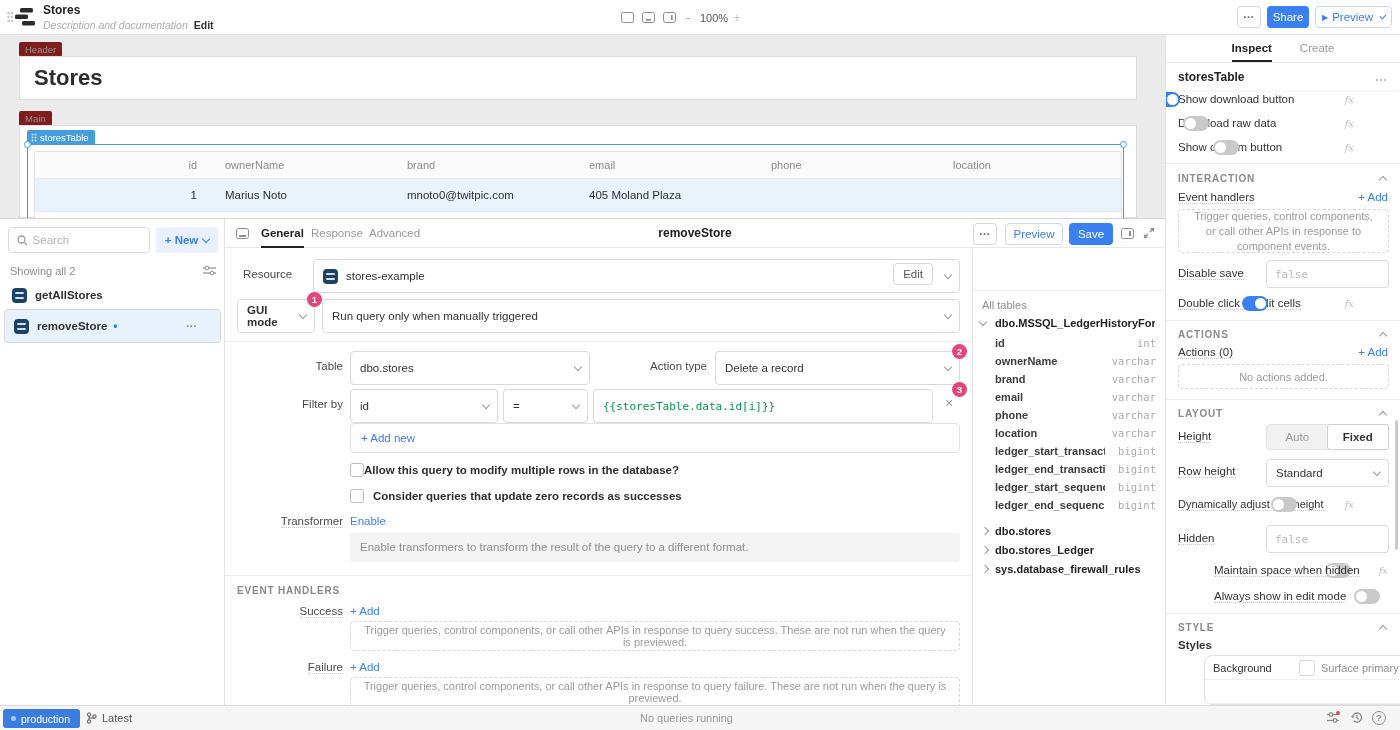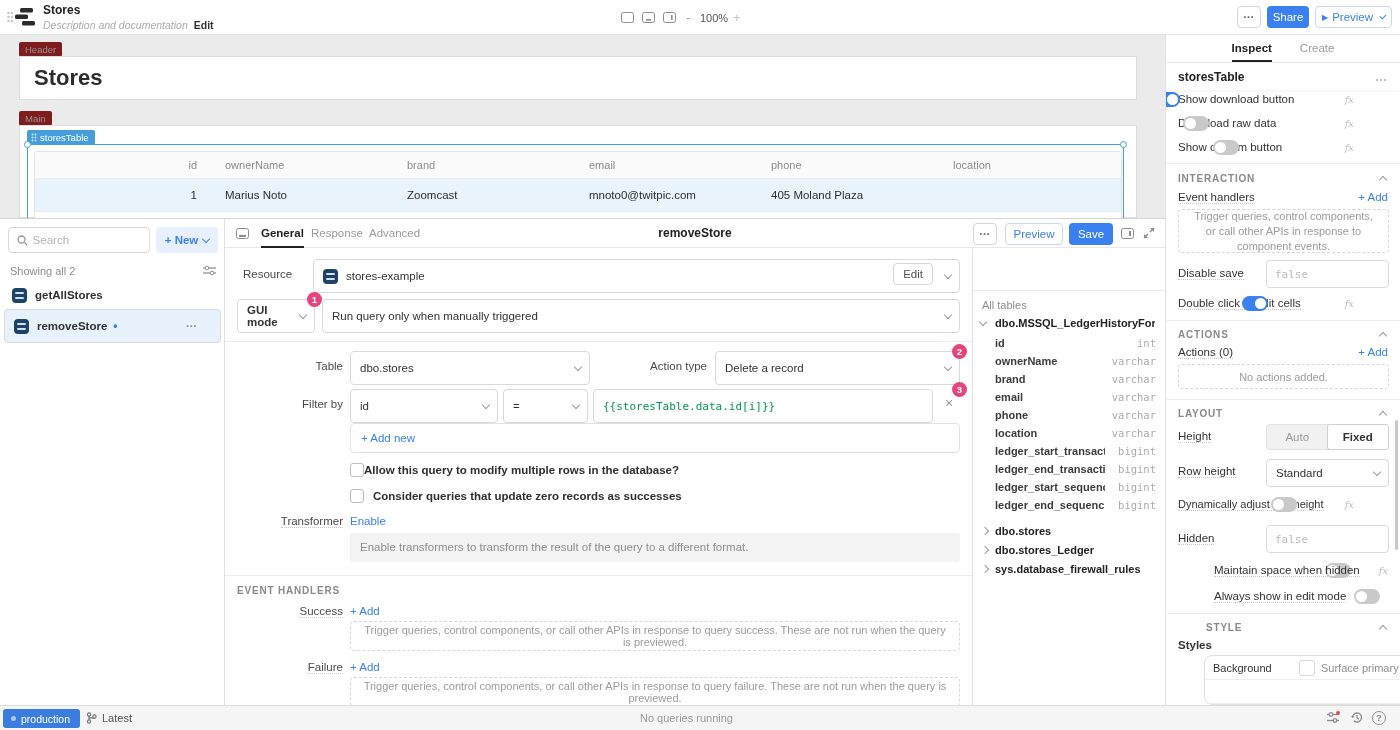--- a/index.html
+++ b/index.html
@@ -181,21 +181,20 @@
       <div class="tc c-id">id</div>
       <div class="tc c-w">ownerName</div>
       <div class="tc c-w">brand</div>
       <div class="tc c-w">email</div>
       <div class="tc c-w">phone</div>
       <div class="tc c-w">location</div>
     </div>
     <div class="tbl-row">
       <div class="td c-id">1</div>
       <div class="td c-w">Marius Noto</div>
-      <div class="td c-w">Zoomcast</div>
       <div class="td c-w">mnoto0@twitpic.com</div>
       <div class="td c-w">405 Moland Plaza</div>
     </div>
   </div>
 </div>
 
 <div id="sidebar">
   <div class="search-box abs" style="left:8px;top:8px;width:142px;height:26px;">
     <svg width="11" height="11">
         <circle cx="4.5" cy="4.5" r="3.5" fill="none" stroke="#9a9a9a" stroke-width="1.3"></circle>
@@ -466,21 +465,21 @@
   <input class="inp abs" style="left: 100px; top: 490px; width: 123px;" placeholder="false">
   <span class="tgl off abs" style="left:12px;top:528px;"><span class="knob"></span></span>
   <div class="abs irow-label" style="left:48px;top:529px;"><span class="dotted">Maintain space when hidden</span></div>
   <span class="fx abs" style="right:12px;top:530px;">fx</span>
   <span class="tgl off abs" style="left:12px;top:554px;"><span class="knob"></span></span>
   <div class="abs irow-label" style="left:48px;top:555px;"><span class="dotted">Always show in edit mode</span></div>
 
   <div class="divider" style="top:578px;"></div>
 
   
-  <div class="abs sect-h" style="left:12px;top:587px;margin-left:28px;">Style</div>
+  <div class="abs sect-h" style="left:12px;top:587px;">Style</div>
   <span class="cv up abs" style="right:14px;top:587px;"></span>
   <div class="abs" style="left:12px;top:604px;font-weight:bold;font-size:11.5px;color:#333;">Styles</div>
   <div class="abs" style="left:12px;top:620px;width:211px;border:1px solid #e0e0e0;border-radius:8px;overflow:hidden;margin-left:26px;">
     <div class="style-row">
       <span class="irow-label" style="font-size:11px;width:80px;">Background</span>
       <span class="swatch" style="background:#fff;"></span>
       <span class="style-val">Surface primary</span>
     </div>
     <div class="style-row">
       

